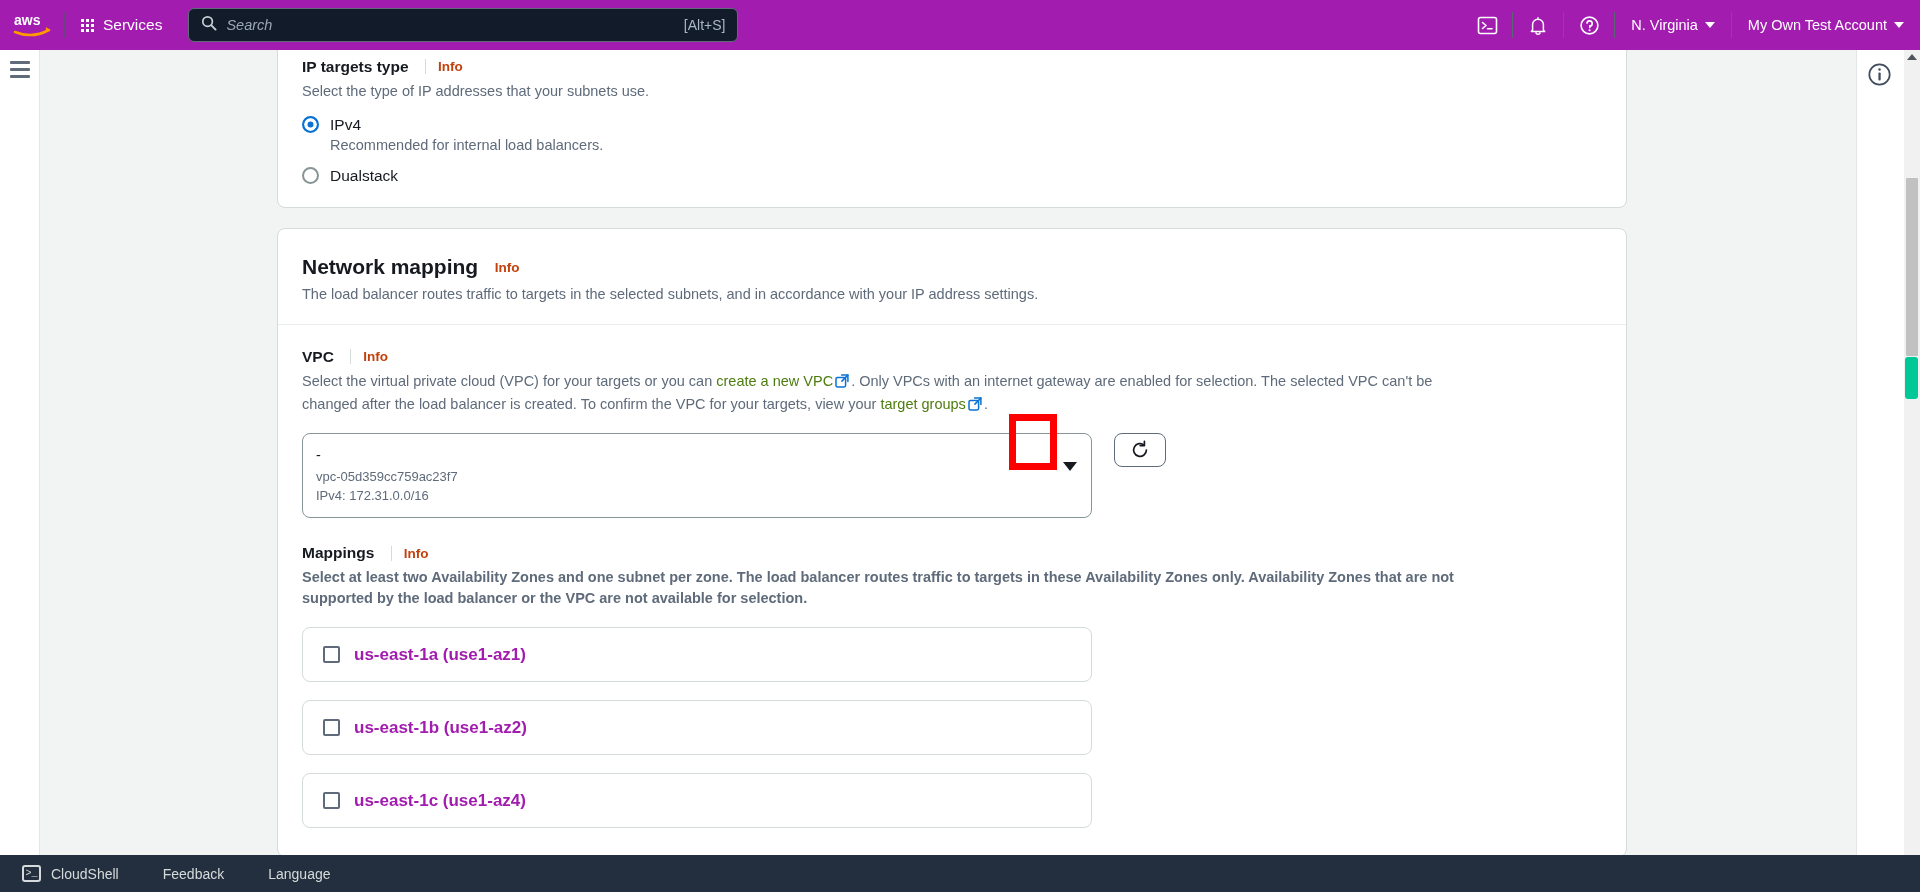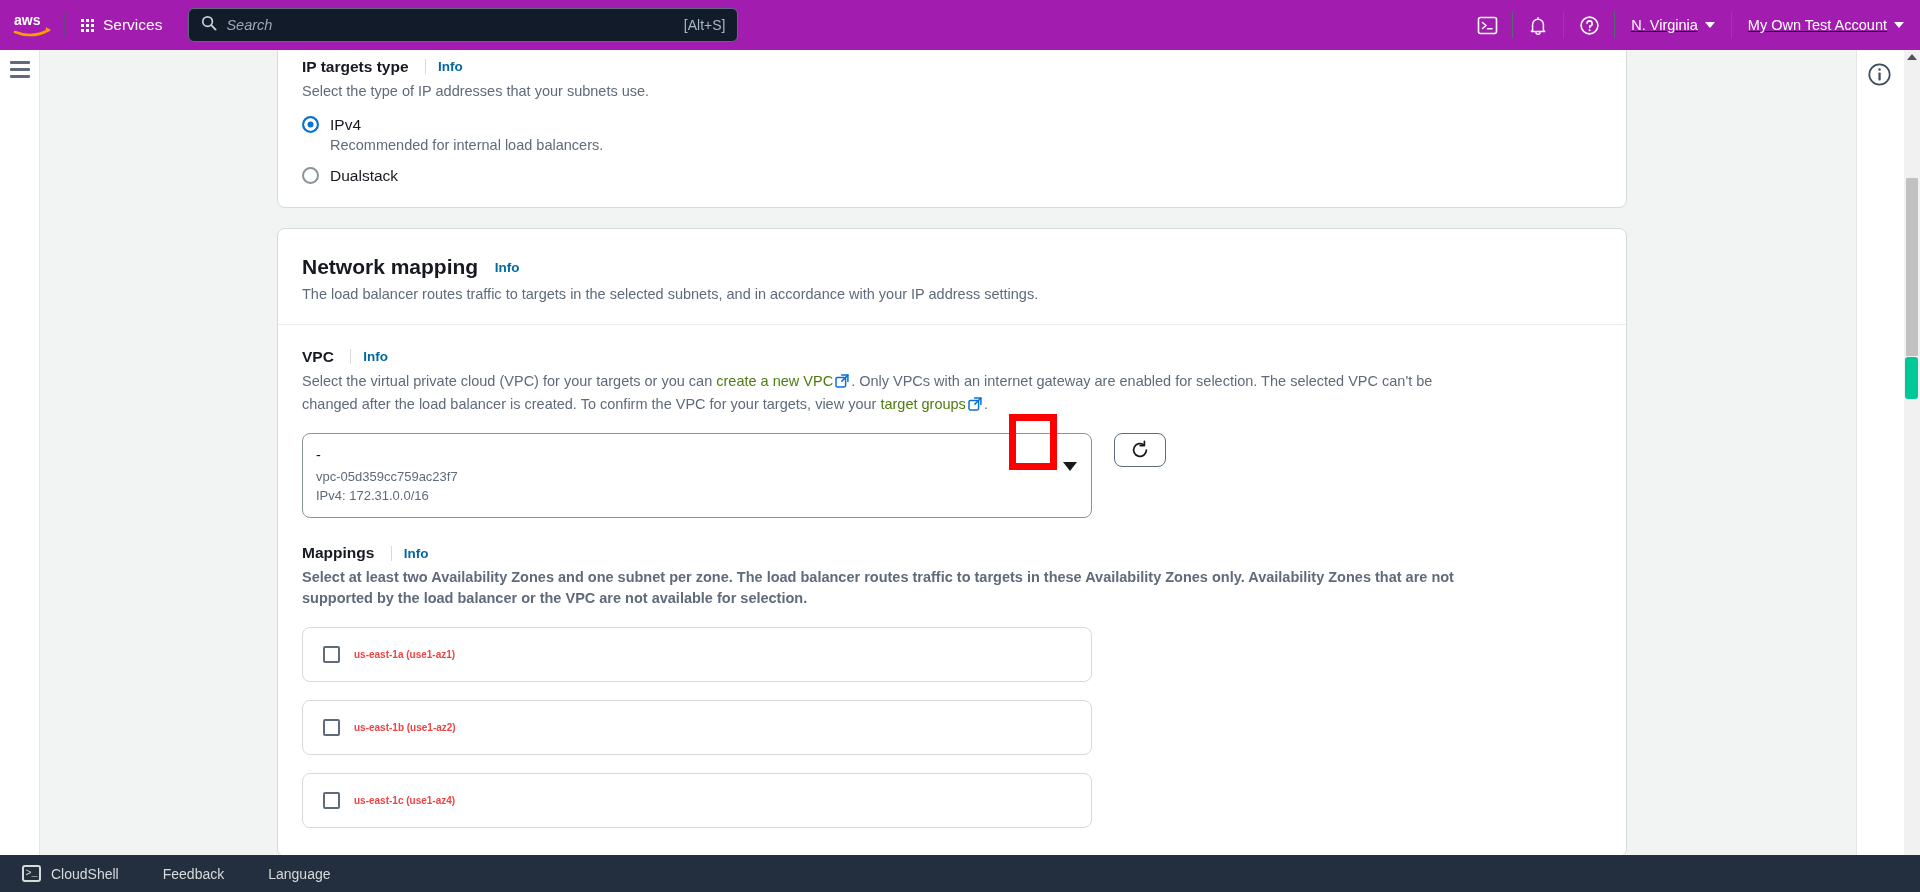--- a/index.html
+++ b/index.html
@@ -54,21 +54,21 @@
     color: #d5dbdb; font-size: 14.5px;
     font-family: "Liberation Sans", sans-serif;
     font-style: italic;
   }
   .searchbar input::placeholder { color: #9ba7b4; font-style: italic; }
   .searchbar .altkey {
     color: #aab7c4; font-size: 14px; margin-left: 8px; font-style: normal;
   }
   .nav-right {
     margin-left: auto;
-    display: flex; align-items: center; height: 38px; text-decoration: underline;
+    display: flex; align-items: center; height: 38px;
   }
   .nav-icon {
     width: 50px; height: 50px;
     display: flex; align-items: center; justify-content: center;
     cursor: pointer;
   }
   .nav-text-btn {
     display: flex; align-items: center; gap: 7px;
     color: #fff; font-size: 14.5px; padding: 0 16px;
     height: 50px; cursor: pointer; white-space: nowrap;
@@ -156,21 +156,21 @@
   }
   .panel.second { margin-top: 20px; }
 
   .pad { padding: 0 24px; }
 
   .field-label {
     font-size: 15.5px; font-weight: 700; color: #16191f;
     display: inline-block; vertical-align: middle;
   }
   .info-link {
-    font-size: 13.5px; color: #0369a1; font-weight: 700;
+    font-size: 13.5px; color: #c2410c; font-weight: 700;
     margin-left: 12px; cursor: pointer;
     border-left: 1px solid #d5dbdb; padding-left: 12px;
     display: inline-block; vertical-align: middle;
   }
   .info-link.nobar { border-left: 0; padding-left: 0; }
   .desc {
     font-size: 14.5px; color: #5f6b7a; line-height: 1.45;
     margin-top: 5px;
   }
   .desc a { color: #4d7c0f; text-decoration: none; }
@@ -233,21 +233,21 @@
     width: 790px; border: 1px solid #d5dbdb; border-radius: 8px;
     background: #fff; margin-top: 18px;
     height: 55px; display: flex; align-items: center;
     padding: 0 20px;
   }
   .cbox {
     width: 17px; height: 17px;
     border: 2px solid #5f6b7a; border-radius: 2px;
     background: #fff; flex: 0 0 auto; margin-right: 14px;
   }
-  .az-label { font-size: 10px; font-weight: 700; color: #ef4444; }
+  .az-label { font-size: 17px; font-weight: 700; color: #a21caf; }
 
   
   .red-box {
     position: absolute;
     border: 7px solid #ff0000;
     background: transparent;
     z-index: 25; pointer-events: none;
   }
 
   

